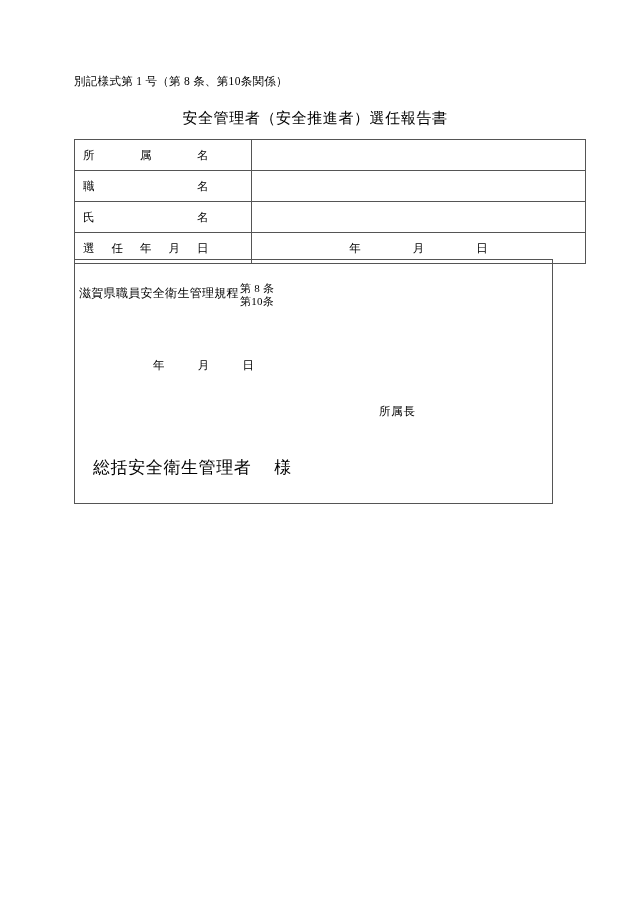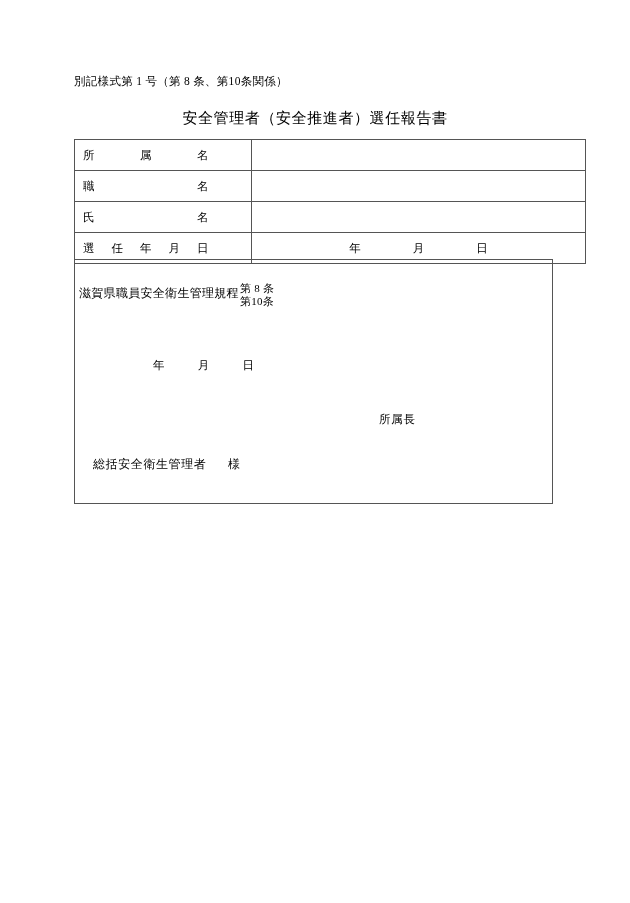--- a/index.html
+++ b/index.html
@@ -115,29 +115,29 @@
     left: 78px;
     top: 78px;
     font-size: 11.5px;
     letter-spacing: 0.5px;
     margin-top: 20px;
   }
   .stmt-date .gp { display:inline-block; width: 26px; }
   .chief {
     position: absolute;
     left: 304px;
-    top: 152px;
+    top: 144px;
     font-size: 11.5px;
     letter-spacing: 0.8px;
   }
   .addressee {
     position: absolute;
     left: 18px;
     top: 196px;
-    font-size: 12px;
+    font-size: 17px;
     letter-spacing: 0.6px;
   }
   .addressee .sama { margin-left: 18px; }
 </style>
 </head>
 <body>
 
 <div class="page">
 
   <div class="form-code">別記様式第 1 号（第 8 条、第10条関係）</div>

